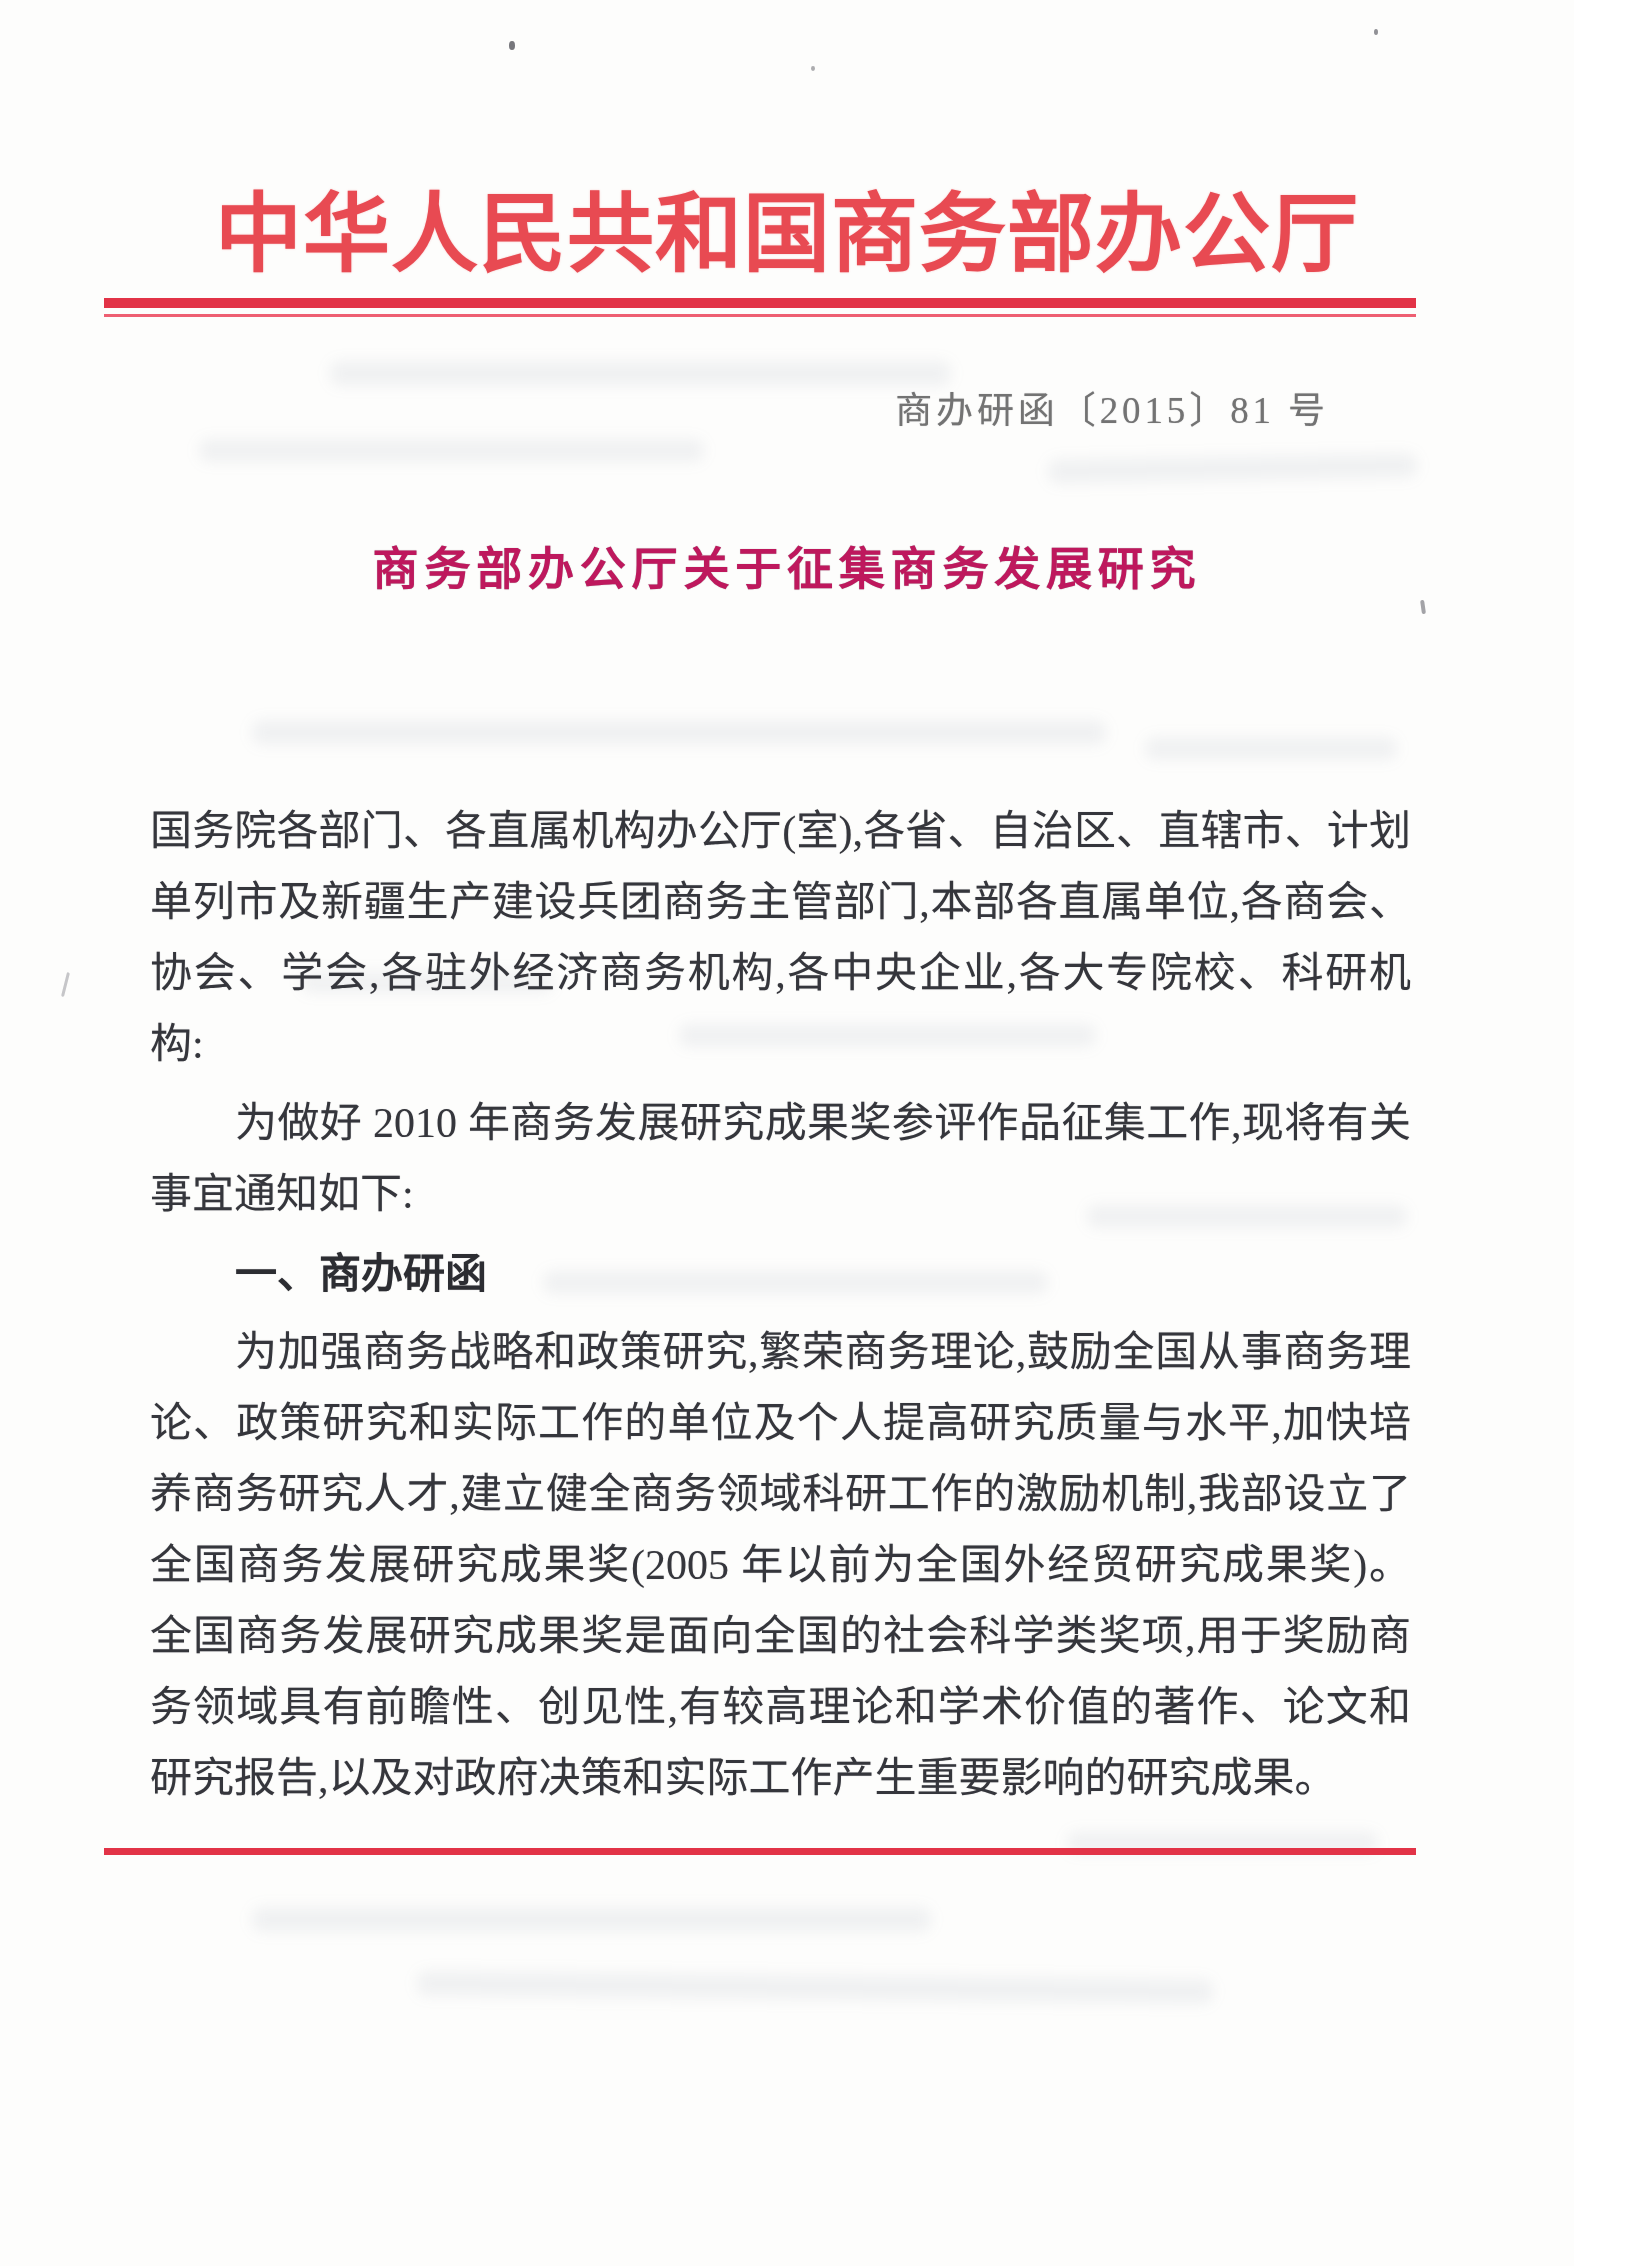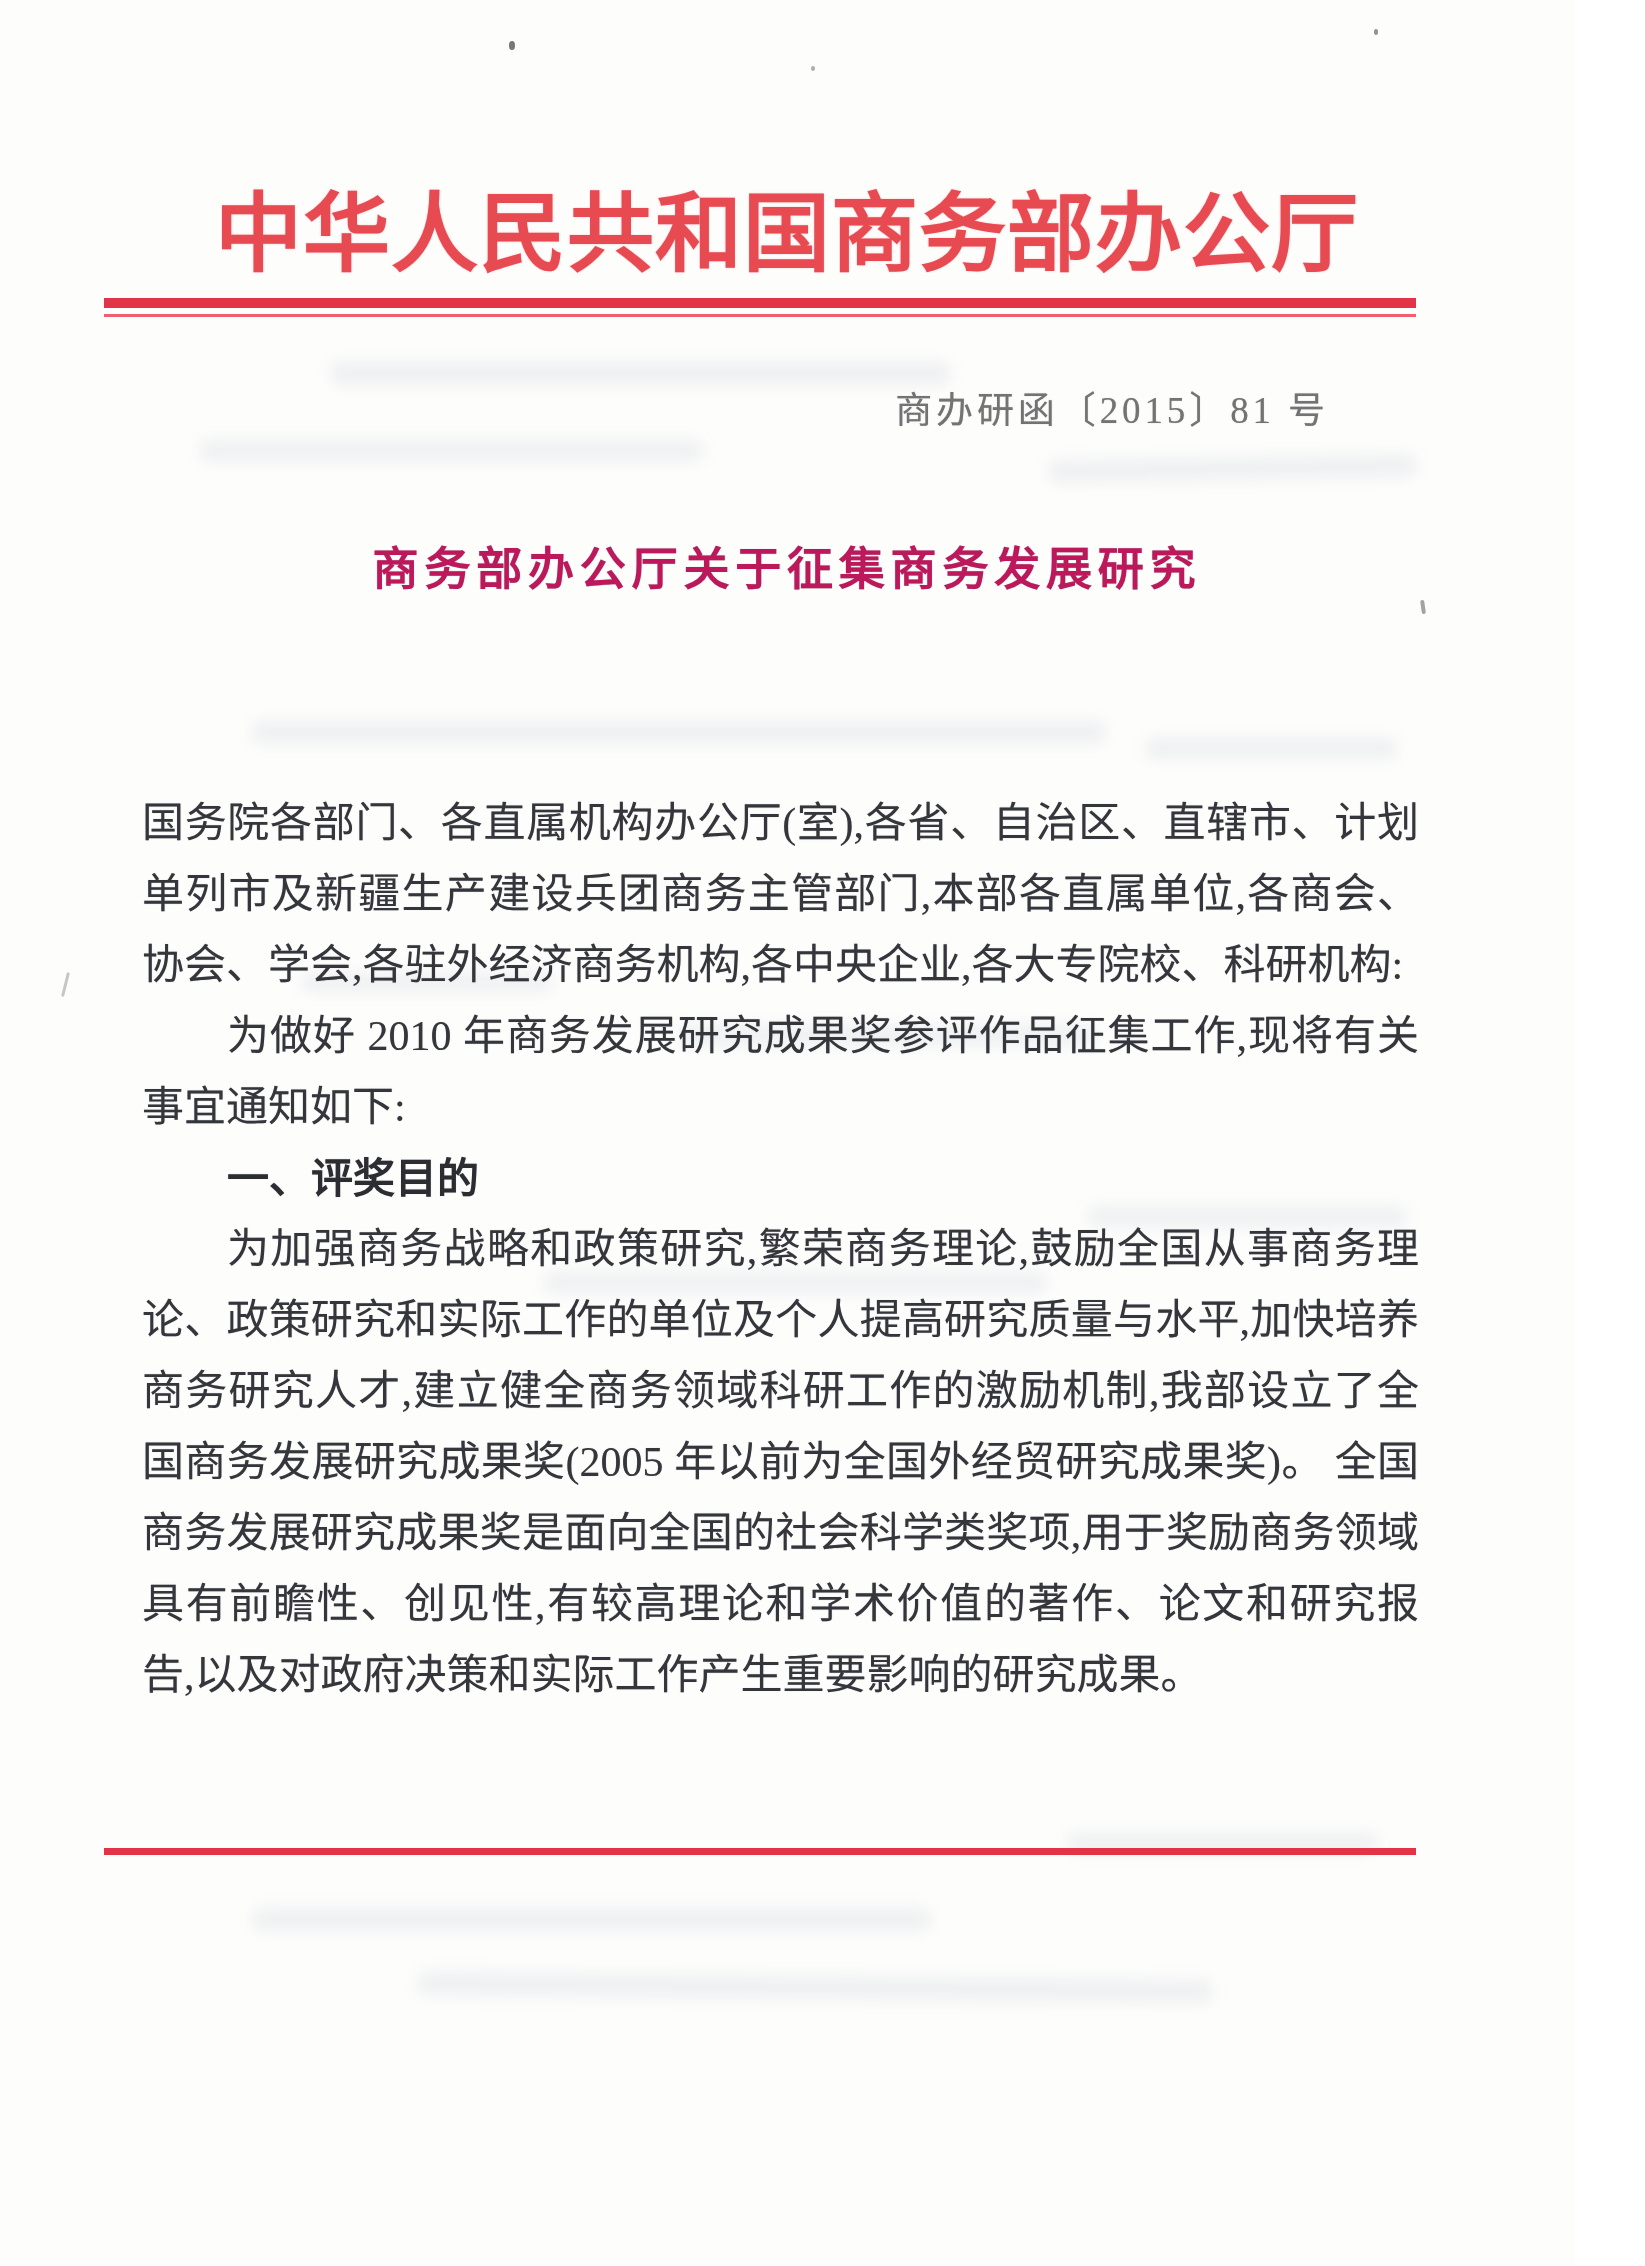--- a/index.html
+++ b/index.html
@@ -66,21 +66,21 @@
   .body-text{
     position:absolute;
     top:788px;left:142px;width:1277px;
     font-size:42px;
     line-height:71px;
     color:#35363c;
     text-align:justify;
     text-align-last:left;
     text-shadow:0 0 1px rgba(40,40,48,0.3);
   }
-  .body-text p{margin:0;padding:0;}
+  .body-text p{margin:8px;padding:0;}
   .indent{text-indent:85px;}
   .heading{
     text-indent:85px;
     font-family:"Liberation Sans","DejaVu Sans",sans-serif;
     font-weight:bold;
     color:#2c2d32;
   }
 </style>
 </head>
 <body>
@@ -113,20 +113,20 @@
 
   <div class="doc-number">商办研函〔2015〕81 号</div>
 
   <div class="title">
     <div>商务部办公厅关于征集商务发展研究</div>
   </div>
 
   <div class="body-text">
     <p class="addressee">国务院各部门、各直属机构办公厅(室),各省、自治区、直辖市、计划单列市及新疆生产建设兵团商务主管部门,本部各直属单位,各商会、协会、学会,各驻外经济商务机构,各中央企业,各大专院校、科研机构:</p>
     <p class="indent">为做好 2010 年商务发展研究成果奖参评作品征集工作,现将有关事宜通知如下:</p>
-    <p class="heading">一、评奖目的</p>
+    <p class="heading">一、商办研函</p>
     <p class="indent">为加强商务战略和政策研究,繁荣商务理论,鼓励全国从事商务理论、政策研究和实际工作的单位及个人提高研究质量与水平,加快培养商务研究人才,建立健全商务领域科研工作的激励机制,我部设立了全国商务发展研究成果奖(2005 年以前为全国外经贸研究成果奖)。 全国商务发展研究成果奖是面向全国的社会科学类奖项,用于奖励商务领域具有前瞻性、创见性,有较高理论和学术价值的著作、论文和研究报告,以及对政府决策和实际工作产生重要影响的研究成果。</p>
   </div>
 
   <div class="rule rule-footer"></div>
 
 </div>
 
 
 </body></html>

